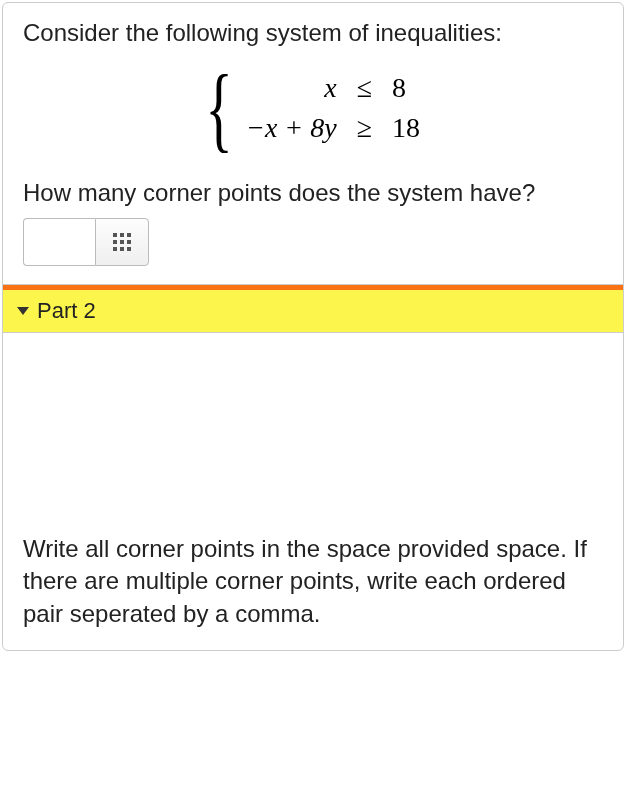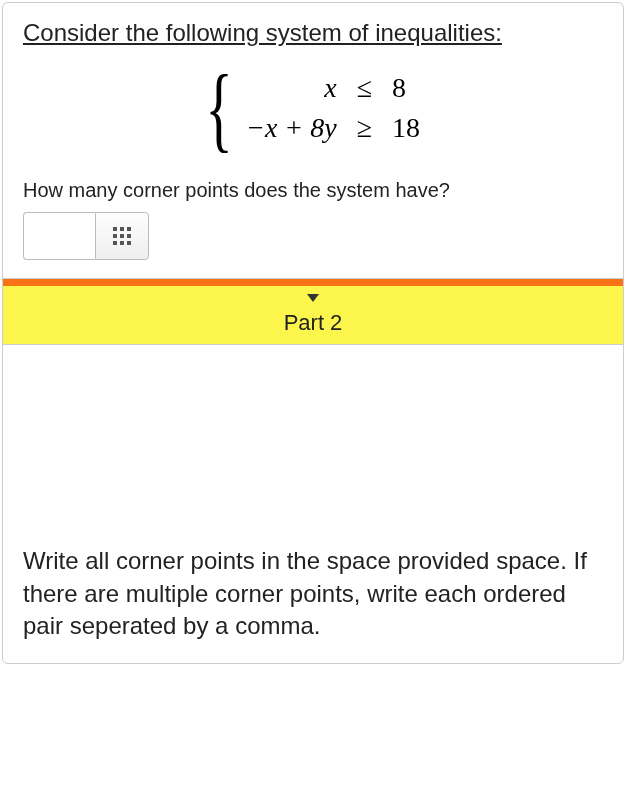--- a/index.html
+++ b/index.html
@@ -15,21 +15,20 @@
       overflow: hidden;
     }
     .panel-top {
       padding: 16px 20px 18px 20px;
       border-bottom: 1px solid #ccc;
     }
     .intro-text {
       font-size: 24px;
       color: #222;
       margin-bottom: 18px;
-      text-decoration: underline;
     }
     .equation-wrap {
       display: flex;
       justify-content: center;
       align-items: center;
       margin: 14px 0 26px 0;
     }
     .brace-group {
       display: flex;
       align-items: center;
@@ -47,21 +46,21 @@
       font-size: 28px;
       border-collapse: collapse;
     }
     .eq-table td {
       padding: 4px 10px;
     }
     .eq-table td.lhs { text-align: right; font-style: italic; }
     .eq-table td.rel { text-align: center; }
     .eq-table td.rhs { text-align: left; }
     .question-text {
-      font-size: 20px;
+      font-size: 24px;
       color: #222;
       line-height: 1.35;
       margin-bottom: 4px;
     }
     .input-row {
       display: flex;
       align-items: stretch;
       margin-top: 8px;
     }
     .answer-input {
@@ -89,28 +88,27 @@
       display: grid;
       grid-template-columns: repeat(3, 4px);
       grid-template-rows: repeat(3, 4px);
       gap: 3px;
     }
     .dots span {
       width: 4px; height: 4px; background: #555; border-radius: 0;
     }
     .part-header {
       background: #fcf54b;
-      border-top: 7px solid #f97316;
+      border-top: 5px solid #f97316;
       border-bottom: 1px solid #ccc;
       padding: 8px 14px;
       display: flex;
       align-items: center;
       gap: 8px;
       cursor: pointer;
-      flex-direction: column;
     }
     .part-header .caret {
       width: 0; height: 0;
       border-left: 6px solid transparent;
       border-right: 6px solid transparent;
       border-top: 8px solid #333;
     }
     .part-header .label {
       font-size: 22px;
       color: #222;

